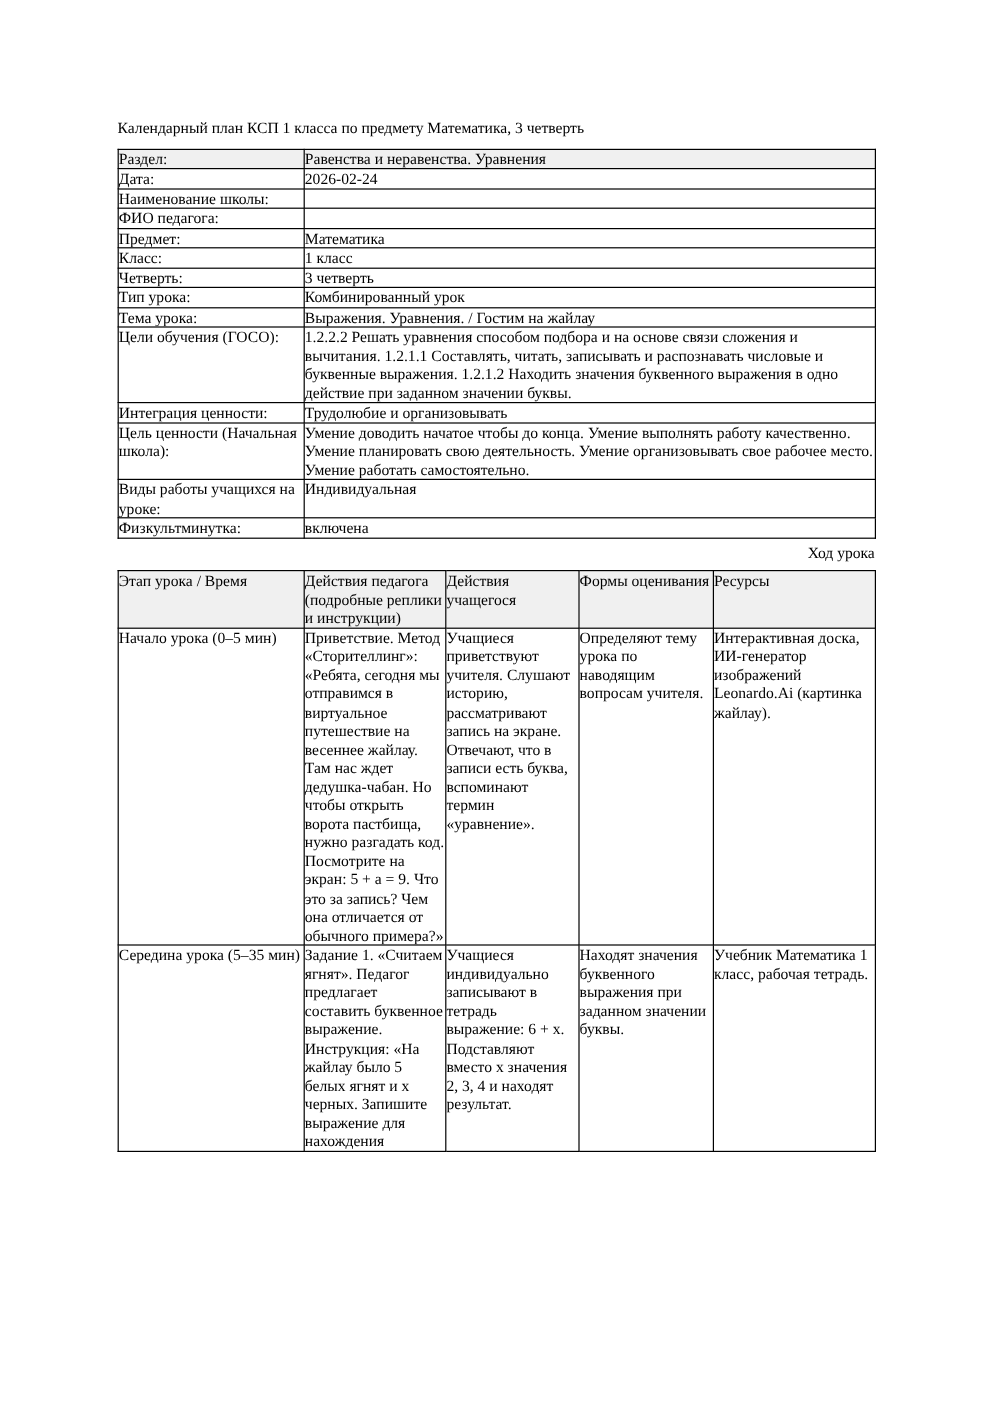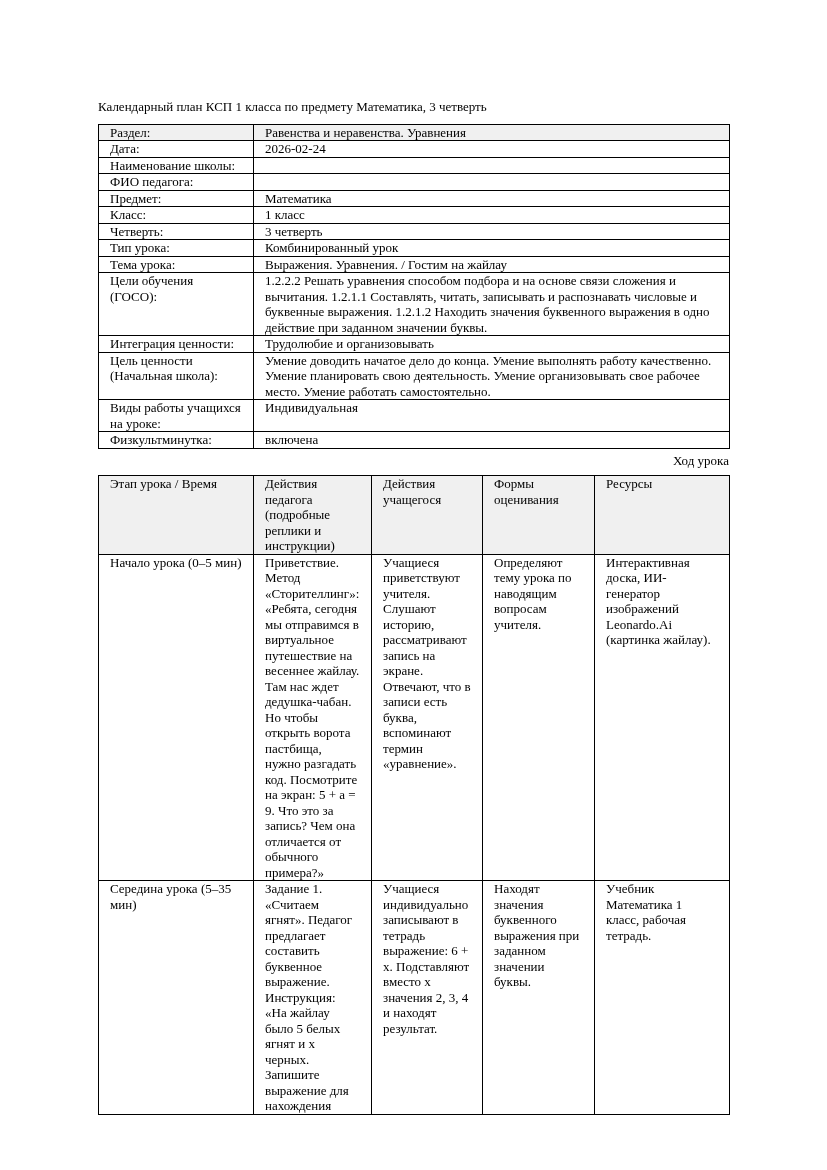--- a/index.html
+++ b/index.html
@@ -30,21 +30,21 @@
   table.tbl {
     border-collapse: collapse;
     table-layout: fixed;
     width: 631px;
   }
   .tbl td, .tbl th {
     border: 1px solid #000000;
     vertical-align: top;
     text-align: left;
     font-weight: normal;
-    padding: 0 11px;
+    padding: 0 0;
     overflow: hidden;
     word-wrap: break-word;
   }
   .shaded { background: #f0f0f0; }
   .section-heading {
     margin: 4px 0 7px 0;
     text-align: right;
   }
 </style>
 </head>
@@ -100,21 +100,21 @@
         <tr>
           <td>Цели обучения (ГОСО):</td>
           <td>1.2.2.2 Решать уравнения способом подбора и на основе связи сложения и вычитания. 1.2.1.1 Составлять, читать, записывать и распознавать числовые и буквенные выражения. 1.2.1.2 Находить значения буквенного выражения в одно действие при заданном значении буквы.</td>
         </tr>
         <tr>
           <td>Интеграция ценности:</td>
           <td>Трудолюбие и организовывать</td>
         </tr>
         <tr>
           <td>Цель ценности (Начальная школа):</td>
-          <td>Умение доводить начатое дело до конца. Умение выполнять работу качественно. Умение планировать свою деятельность. Умение организовывать свое рабочее место. Умение работать самостоятельно.</td>
+          <td>Умение доводить начатое чтобы до конца. Умение выполнять работу качественно. Умение планировать свою деятельность. Умение организовывать свое рабочее место. Умение работать самостоятельно.</td>
         </tr>
         <tr>
           <td>Виды работы учащихся на уроке:</td>
           <td>Индивидуальная</td>
         </tr>
         <tr>
           <td>Физкультминутка:</td>
           <td>включена</td>
         </tr>
       </tbody>

